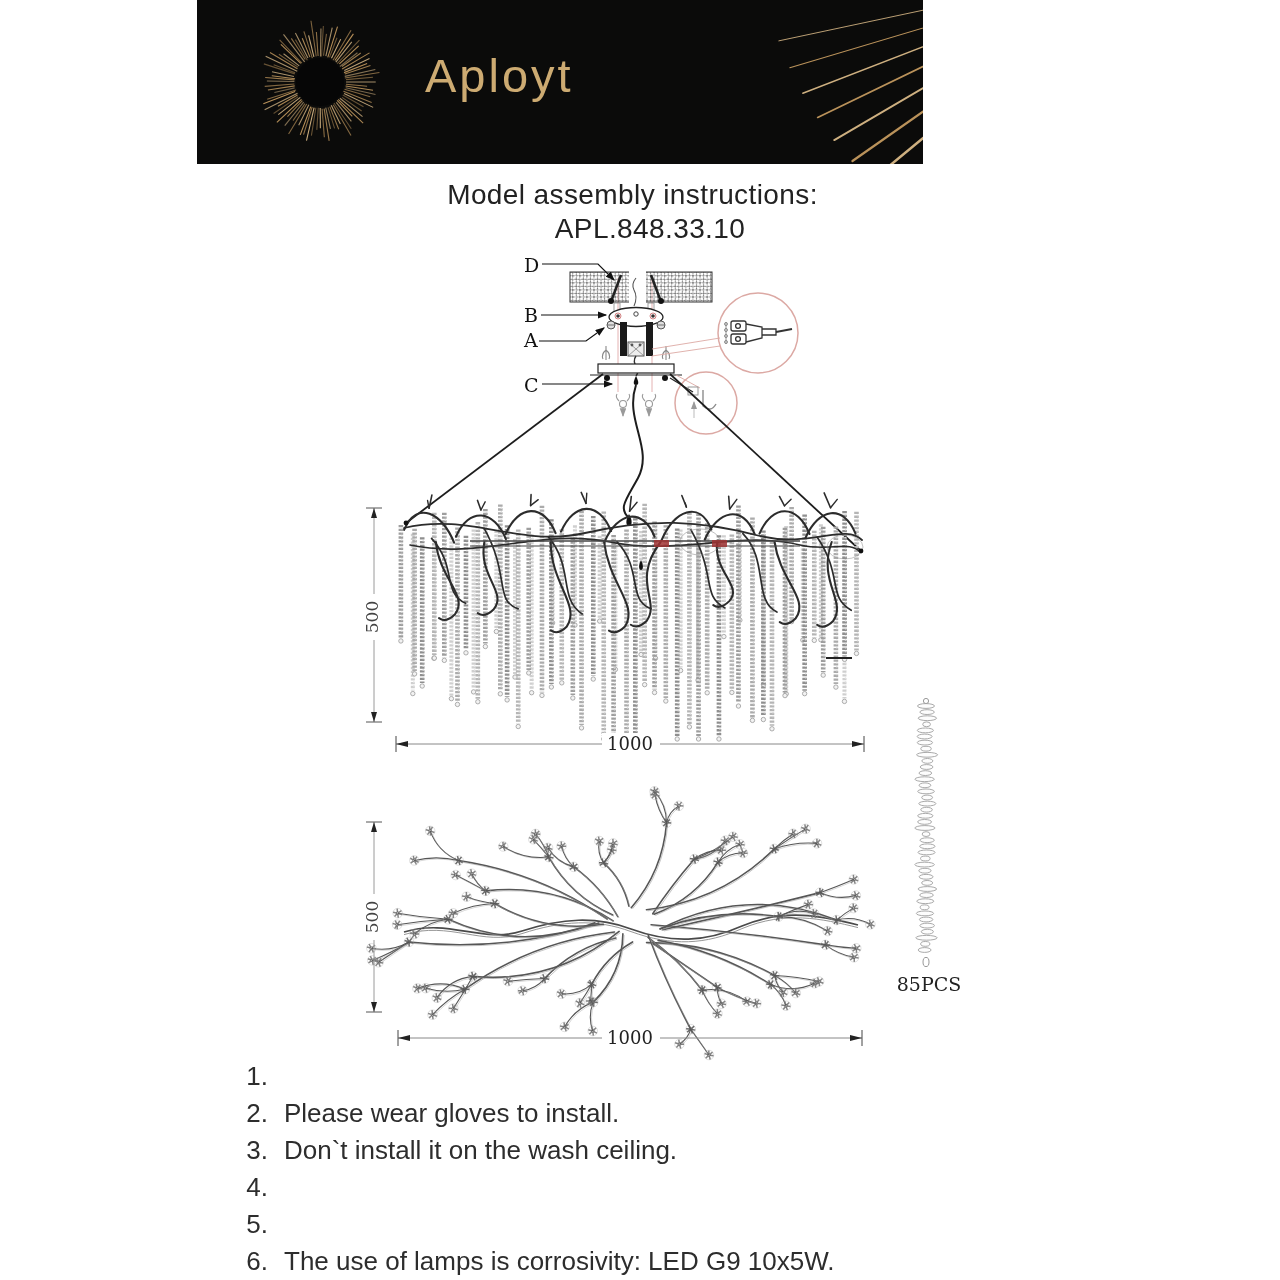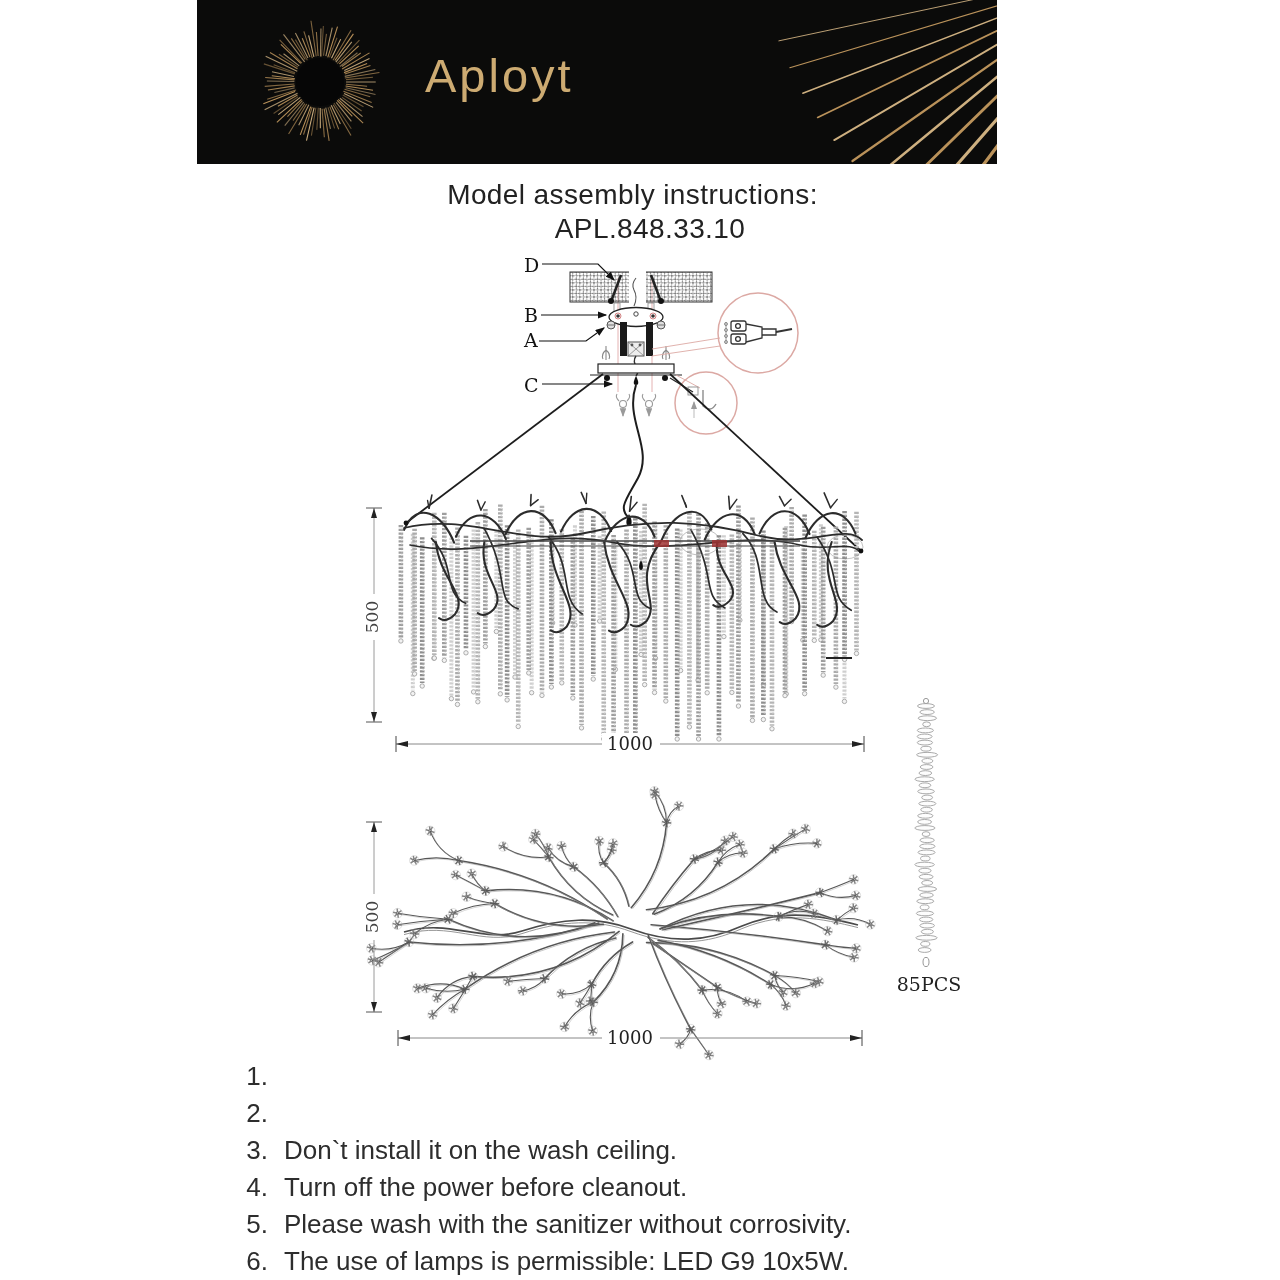--- a/index.html
+++ b/index.html
@@ -2,21 +2,21 @@
 <html><head>
 <meta charset="utf-8">
 <style>
   html,body{margin:0;padding:0;background:#ffffff;}
   .page{
     position:relative;width:1280px;height:1280px;background:#ffffff;
     font-family:"Liberation Sans",sans-serif;overflow:hidden;
     outline:1px solid #ececec;
   }
   .banner{
-    position:absolute;left:197px;top:0;width:800px;height:164px;
+    position:absolute;left:197px;top:0;width:726px;height:164px;
     background:#0b0b0a;overflow:hidden;
   }
   .banner svg{position:absolute;left:0;top:0;}
   .brand-text{
     position:absolute;left:228px;top:48px;
     font-size:47px;font-weight:400;letter-spacing:3px;color:#cdab72;
     font-family:"Liberation Sans",sans-serif;
   }
   .title-block{
     position:absolute;left:0;top:178px;width:1265px;text-align:center;color:#222;
@@ -1506,31 +1506,30 @@
       </g>
     <text x="929" y="991" font-size="19" fill="#222" text-anchor="middle">85PCS</text>
   </svg>
 
   <div class="instructions">
     <div class="instr-row">
       <span class="instr-num">1.</span>
     </div>
     <div class="instr-row">
       <span class="instr-num">2.</span>
+      <span class="instr-text">Please wear gloves to install.</span>
     </div>
     <div class="instr-row">
       <span class="instr-num">3.</span>
       <span class="instr-text">Don`t install it on the wash ceiling.</span>
     </div>
     <div class="instr-row">
       <span class="instr-num">4.</span>
-      <span class="instr-text">Turn off the power before cleanout.</span>
     </div>
     <div class="instr-row">
       <span class="instr-num">5.</span>
-      <span class="instr-text">Please wash with the sanitizer without corrosivity.</span>
     </div>
     <div class="instr-row">
       <span class="instr-num">6.</span>
-      <span class="instr-text">The use of lamps is permissible: LED G9 10x5W.</span>
+      <span class="instr-text">The use of lamps is corrosivity: LED G9 10x5W.</span>
     </div>
   </div>
 </div>
 
 </body></html>

